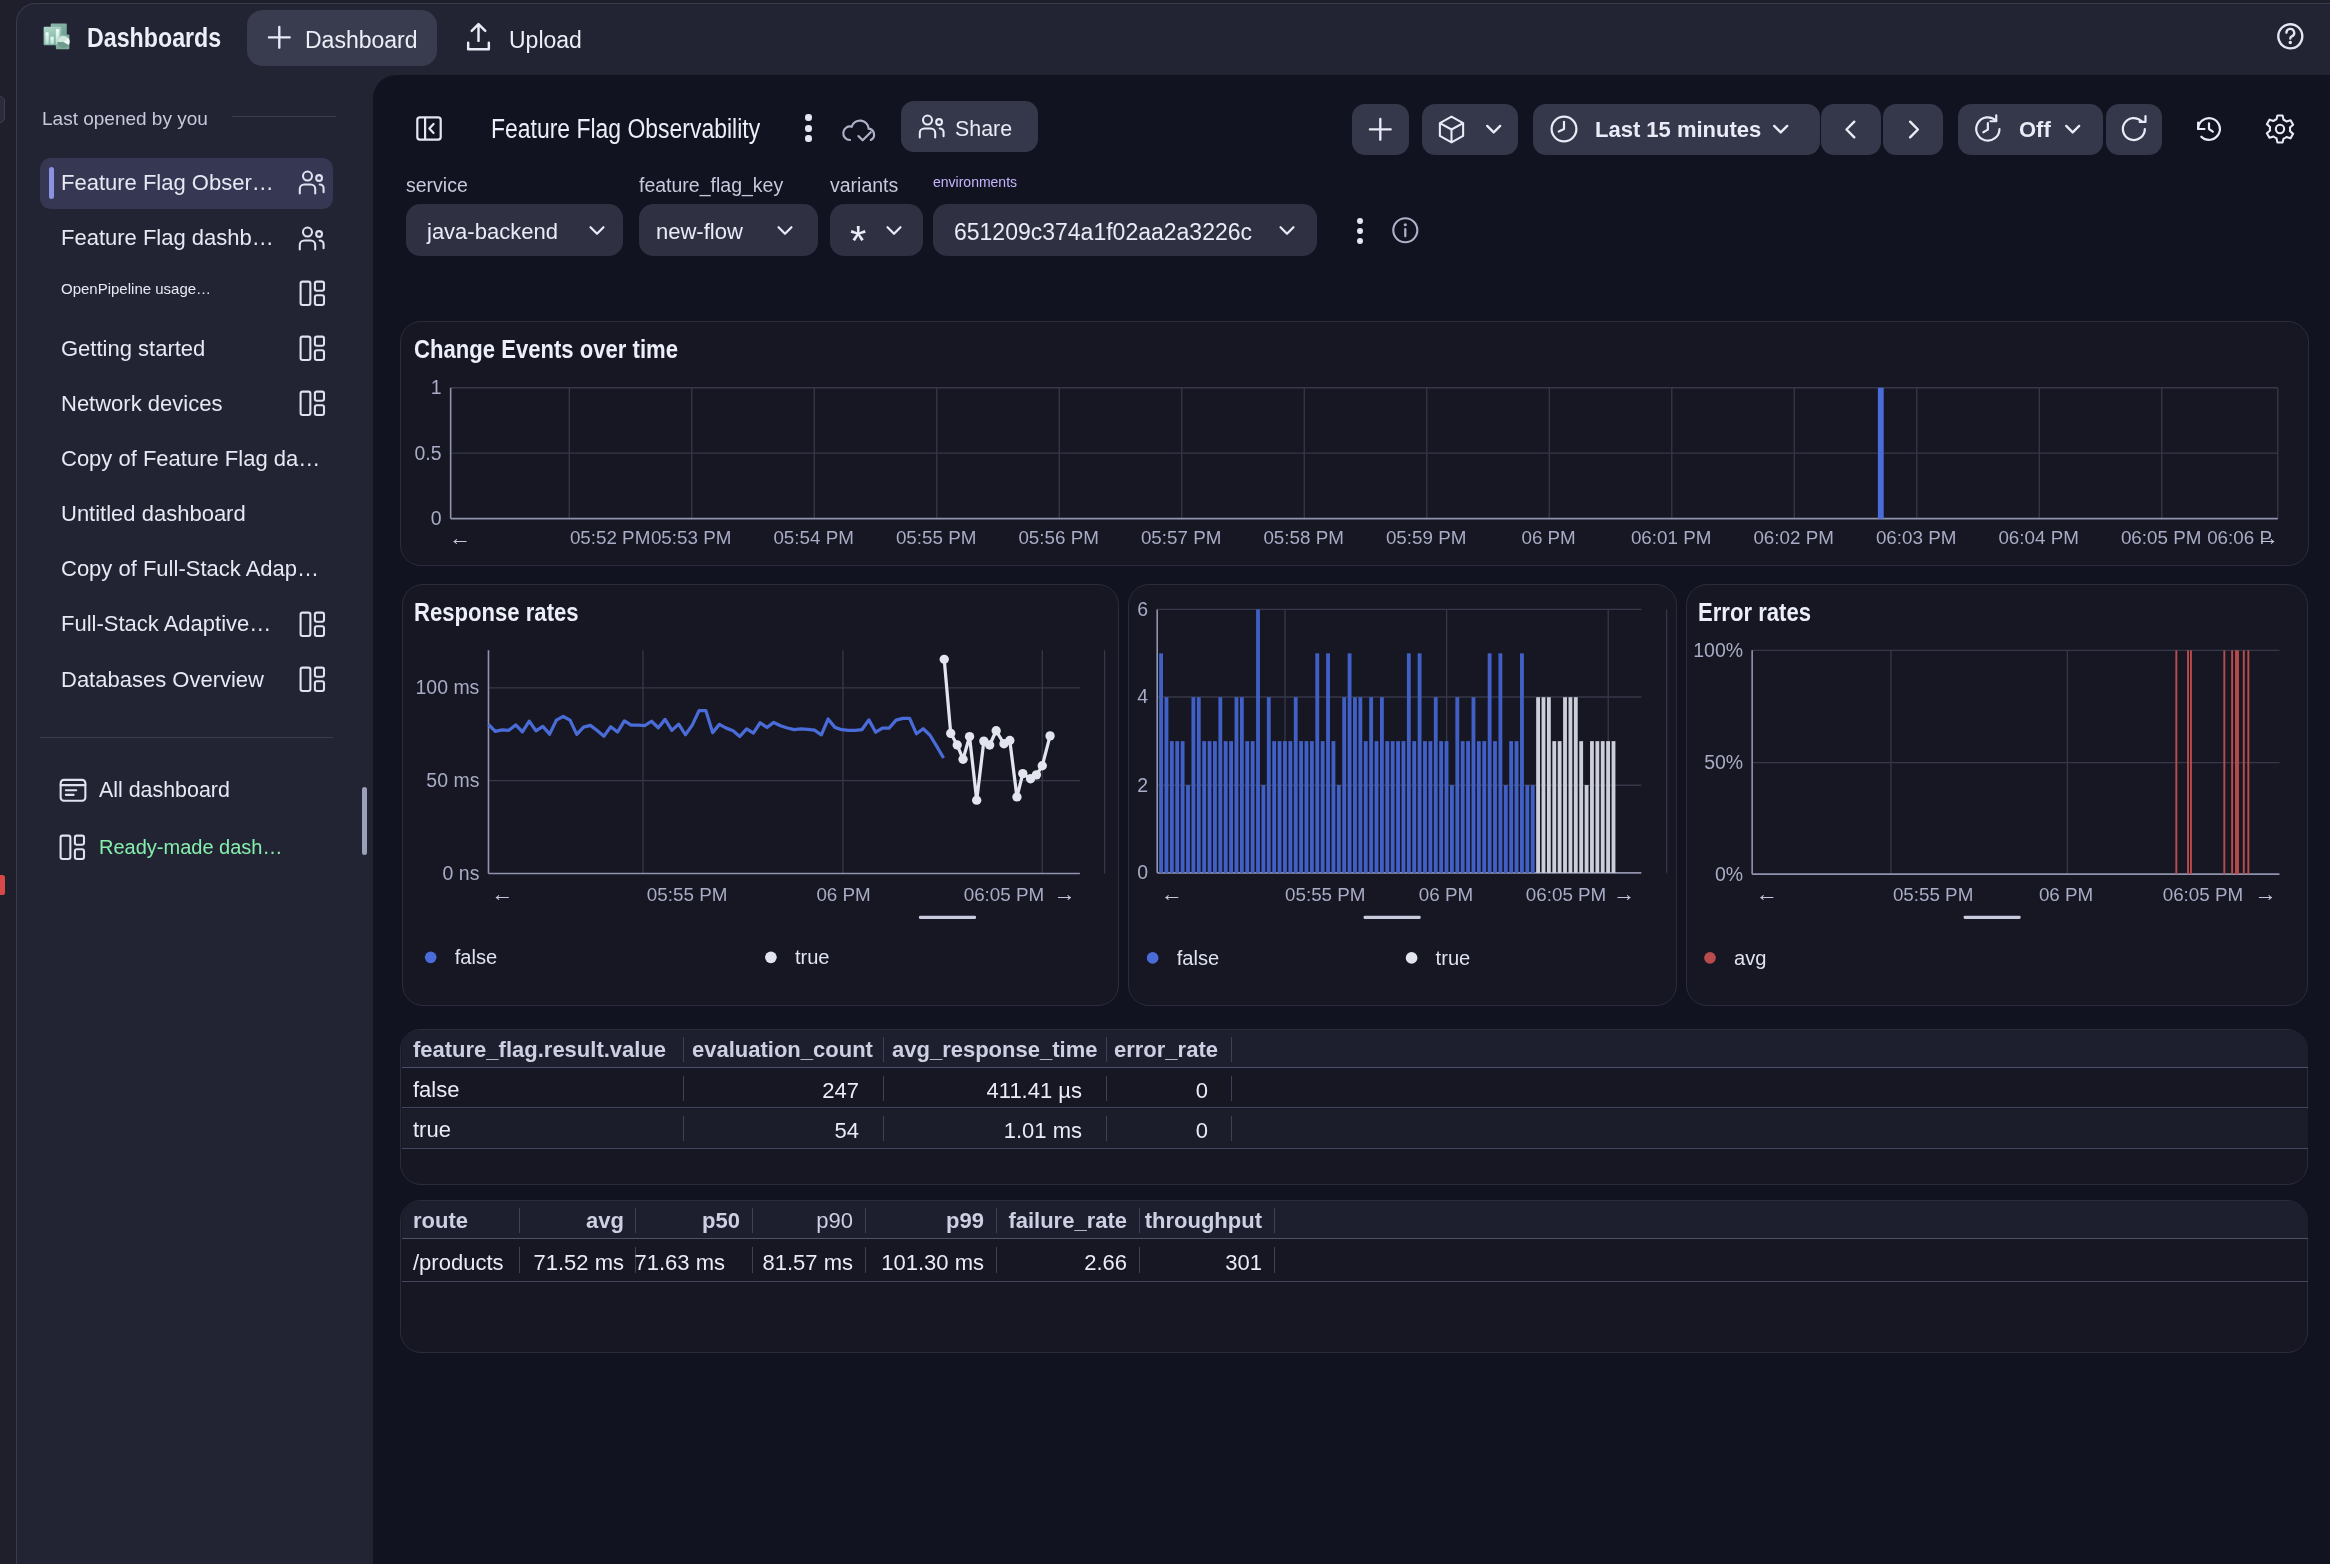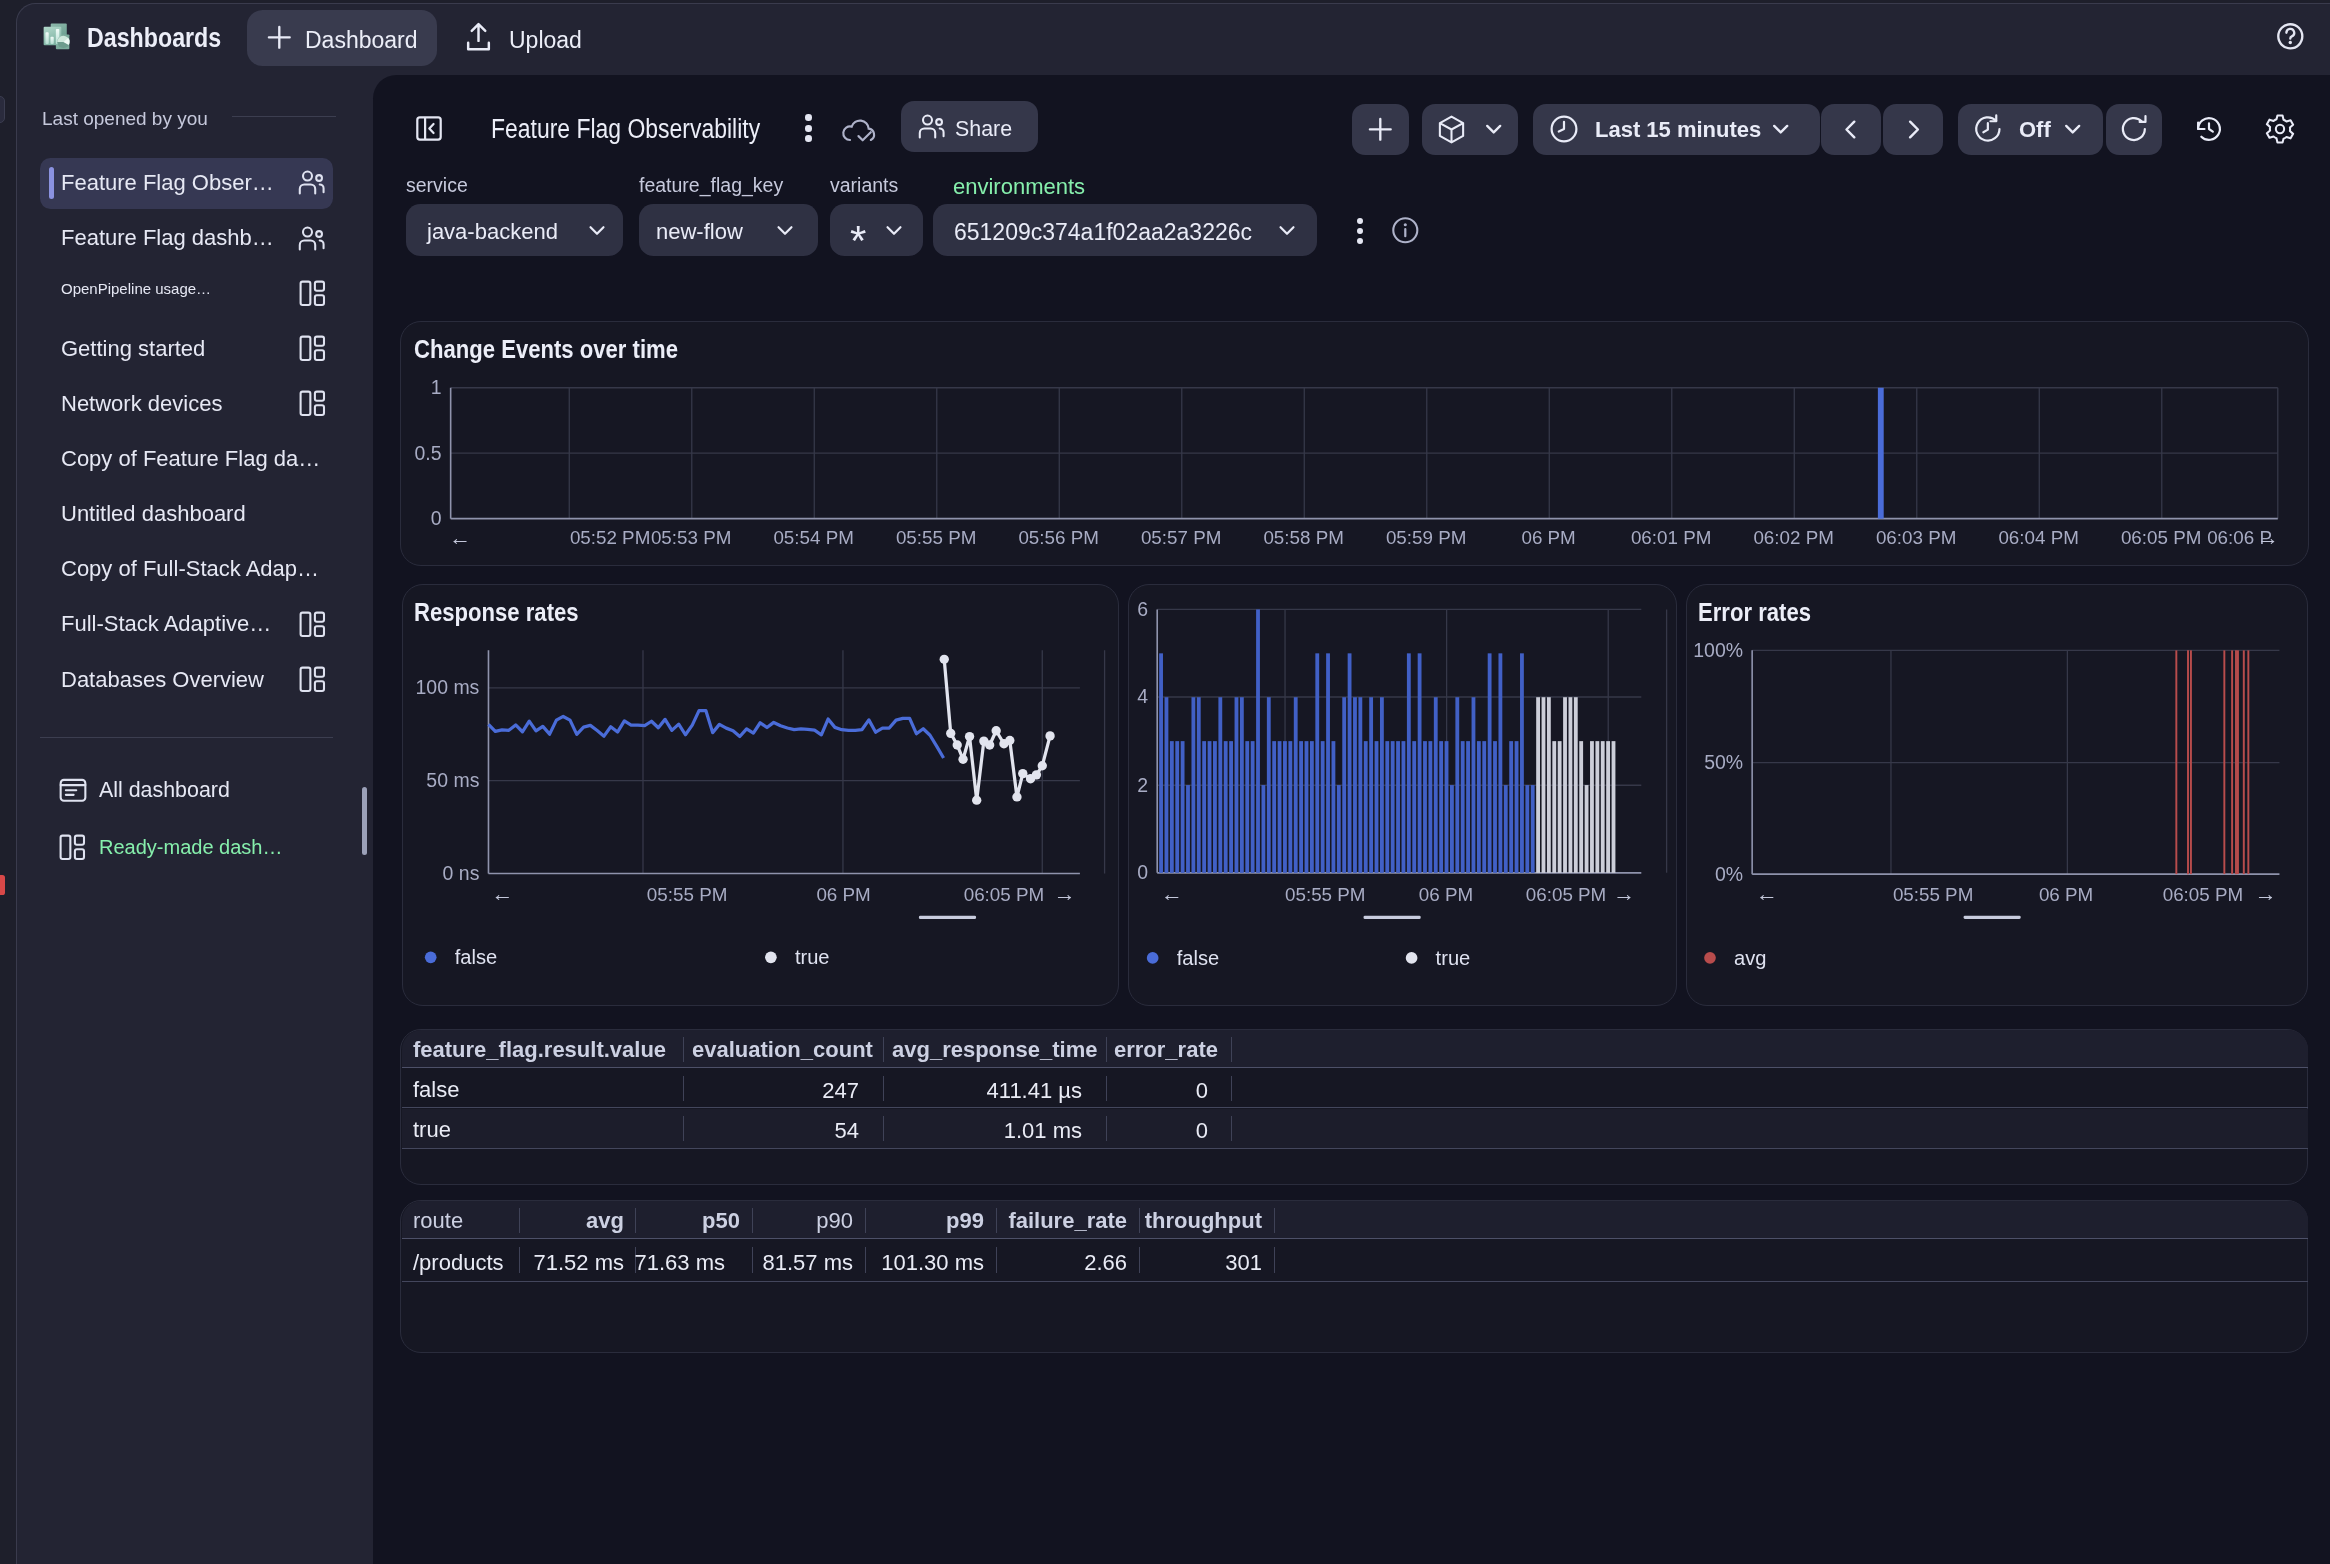--- a/index.html
+++ b/index.html
@@ -185,21 +185,21 @@
 <path d="M8 15 V25 H18" stroke="#e9ebf7" stroke-width="3.4" fill="none" stroke-linecap="round" stroke-linejoin="round"></path>
 <path d="M25 16 V25 L31 29" stroke="#e9ebf7" stroke-width="3.4" fill="none" stroke-linecap="round" stroke-linejoin="round"></path>
   </svg>
 <svg class="abs" style="left:2264px;top:113px" width="32" height="32" viewBox="0 0 50 50">
 <path d="M21 4 h8 l1.5 6.5 a15 15 0 0 1 4.6 2.7 l6.4-2 l4 7 l-5 4.5 a15 15 0 0 1 0 5.4 l5 4.5 l-4 7 l-6.4-2 a15 15 0 0 1 -4.6 2.7 L29 46 h-8 l-1.5-6.5 a15 15 0 0 1 -4.6-2.7 l-6.4 2 l-4-7 l5-4.5 a15 15 0 0 1 0-5.4 l-5-4.5 l4-7 l6.4 2 a15 15 0 0 1 4.6-2.7 Z" stroke="#e9ebf7" stroke-width="3.2" fill="none" stroke-linejoin="round"></path>
 <circle cx="25" cy="25" r="6.5" stroke="#e9ebf7" stroke-width="3.2" fill="none"></circle>
   </svg>
 <div class="abs" style="left:406px;top:174px;font-size:19.5px;color:#c6c9dc">service</div>
 <div class="abs" style="left:639px;top:174px;font-size:19.5px;color:#c6c9dc">feature_flag_key</div>
 <div class="abs" style="left:830px;top:174px;font-size:19.5px;color:#c6c9dc">variants</div>
-<div class="abs" style="left:953px;top:174px;font-size:22px;color:#86efac">environments</div>
+<div class="abs" style="left:933px;top:174px;font-size:14px;color:#c4b5fd">environments</div>
 <div class="abs" style="left:406px;top:204px;width:217px;height:52px;background:#2f3143;border-radius:14.3px"></div>
 <div class="abs" style="left:427px;top:219px;font-size:22px;color:#e9ebf7">java-backend</div>
 <svg class="abs" style="left:586px;top:224px" width="22" height="14.3" viewBox="0 0 34 22">
 <path d="M7 5 L17 15 L27 5" stroke="#e9ebf7" stroke-width="3.4" fill="none" stroke-linecap="round" stroke-linejoin="round"></path>
   </svg>
 <div class="abs" style="left:639px;top:204px;width:179px;height:52px;background:#2f3143;border-radius:14.3px"></div>
 <div class="abs" style="left:656px;top:219px;font-size:22px;color:#e9ebf7">new-flow</div>
 <svg class="abs" style="left:774px;top:224px" width="22" height="14.3" viewBox="0 0 34 22">
 <path d="M7 5 L17 15 L27 5" stroke="#e9ebf7" stroke-width="3.4" fill="none" stroke-linecap="round" stroke-linejoin="round"></path>
   </svg>
@@ -492,21 +492,21 @@
 <div class="abs" style="left:752px;top:1208px;width:1.3px;height:25px;background:#3f4257"></div>
 <div class="abs" style="left:752px;top:1247px;width:1.3px;height:26px;background:#3f4257"></div>
 <div class="abs" style="left:865px;top:1208px;width:1.3px;height:25px;background:#3f4257"></div>
 <div class="abs" style="left:865px;top:1247px;width:1.3px;height:26px;background:#3f4257"></div>
 <div class="abs" style="left:996px;top:1208px;width:1.3px;height:25px;background:#3f4257"></div>
 <div class="abs" style="left:996px;top:1247px;width:1.3px;height:26px;background:#3f4257"></div>
 <div class="abs" style="left:1139px;top:1208px;width:1.3px;height:25px;background:#3f4257"></div>
 <div class="abs" style="left:1139px;top:1247px;width:1.3px;height:26px;background:#3f4257"></div>
 <div class="abs" style="left:1274px;top:1208px;width:1.3px;height:25px;background:#3f4257"></div>
 <div class="abs" style="left:1274px;top:1247px;width:1.3px;height:26px;background:#3f4257"></div>
-<div class="abs" style="left:413px;top:1208px;font-size:22px;font-weight:400;color:#ccd0e2">route</div>
+<div class="abs" style="left:413px;top:1208px;font-size:22px;font-weight:700;color:#ccd0e2">route</div>
 <div class="abs" style="left:351px;top:1208px;width:273px;font-size:22px;font-weight:700;color:#ccd0e2;text-align:right">avg</div>
 <div class="abs" style="left:467px;top:1208px;width:273px;font-size:22px;font-weight:700;color:#ccd0e2;text-align:right">p50</div>
 <div class="abs" style="left:580px;top:1208px;width:273px;font-size:22px;font-weight:400;color:#ccd0e2;text-align:right">p90</div>
 <div class="abs" style="left:711px;top:1208px;width:273px;font-size:22px;font-weight:700;color:#ccd0e2;text-align:right">p99</div>
 <div class="abs" style="left:854px;top:1208px;width:273px;font-size:22px;font-weight:700;color:#ccd0e2;text-align:right">failure_rate</div>
 <div class="abs" style="left:989px;top:1208px;width:273px;font-size:22px;font-weight:700;color:#ccd0e2;text-align:right">throughput</div>
 <div class="abs" style="left:413px;top:1250px;font-size:22px;color:#e9ebf5">/products</div>
 <div class="abs" style="left:351px;top:1250px;width:273px;font-size:22px;color:#e9ebf5;text-align:right">71.52 ms</div>
 <div class="abs" style="left:452px;top:1250px;width:273px;font-size:22px;color:#e9ebf5;text-align:right">71.63 ms</div>
 <div class="abs" style="left:580px;top:1250px;width:273px;font-size:22px;color:#e9ebf5;text-align:right">81.57 ms</div>

